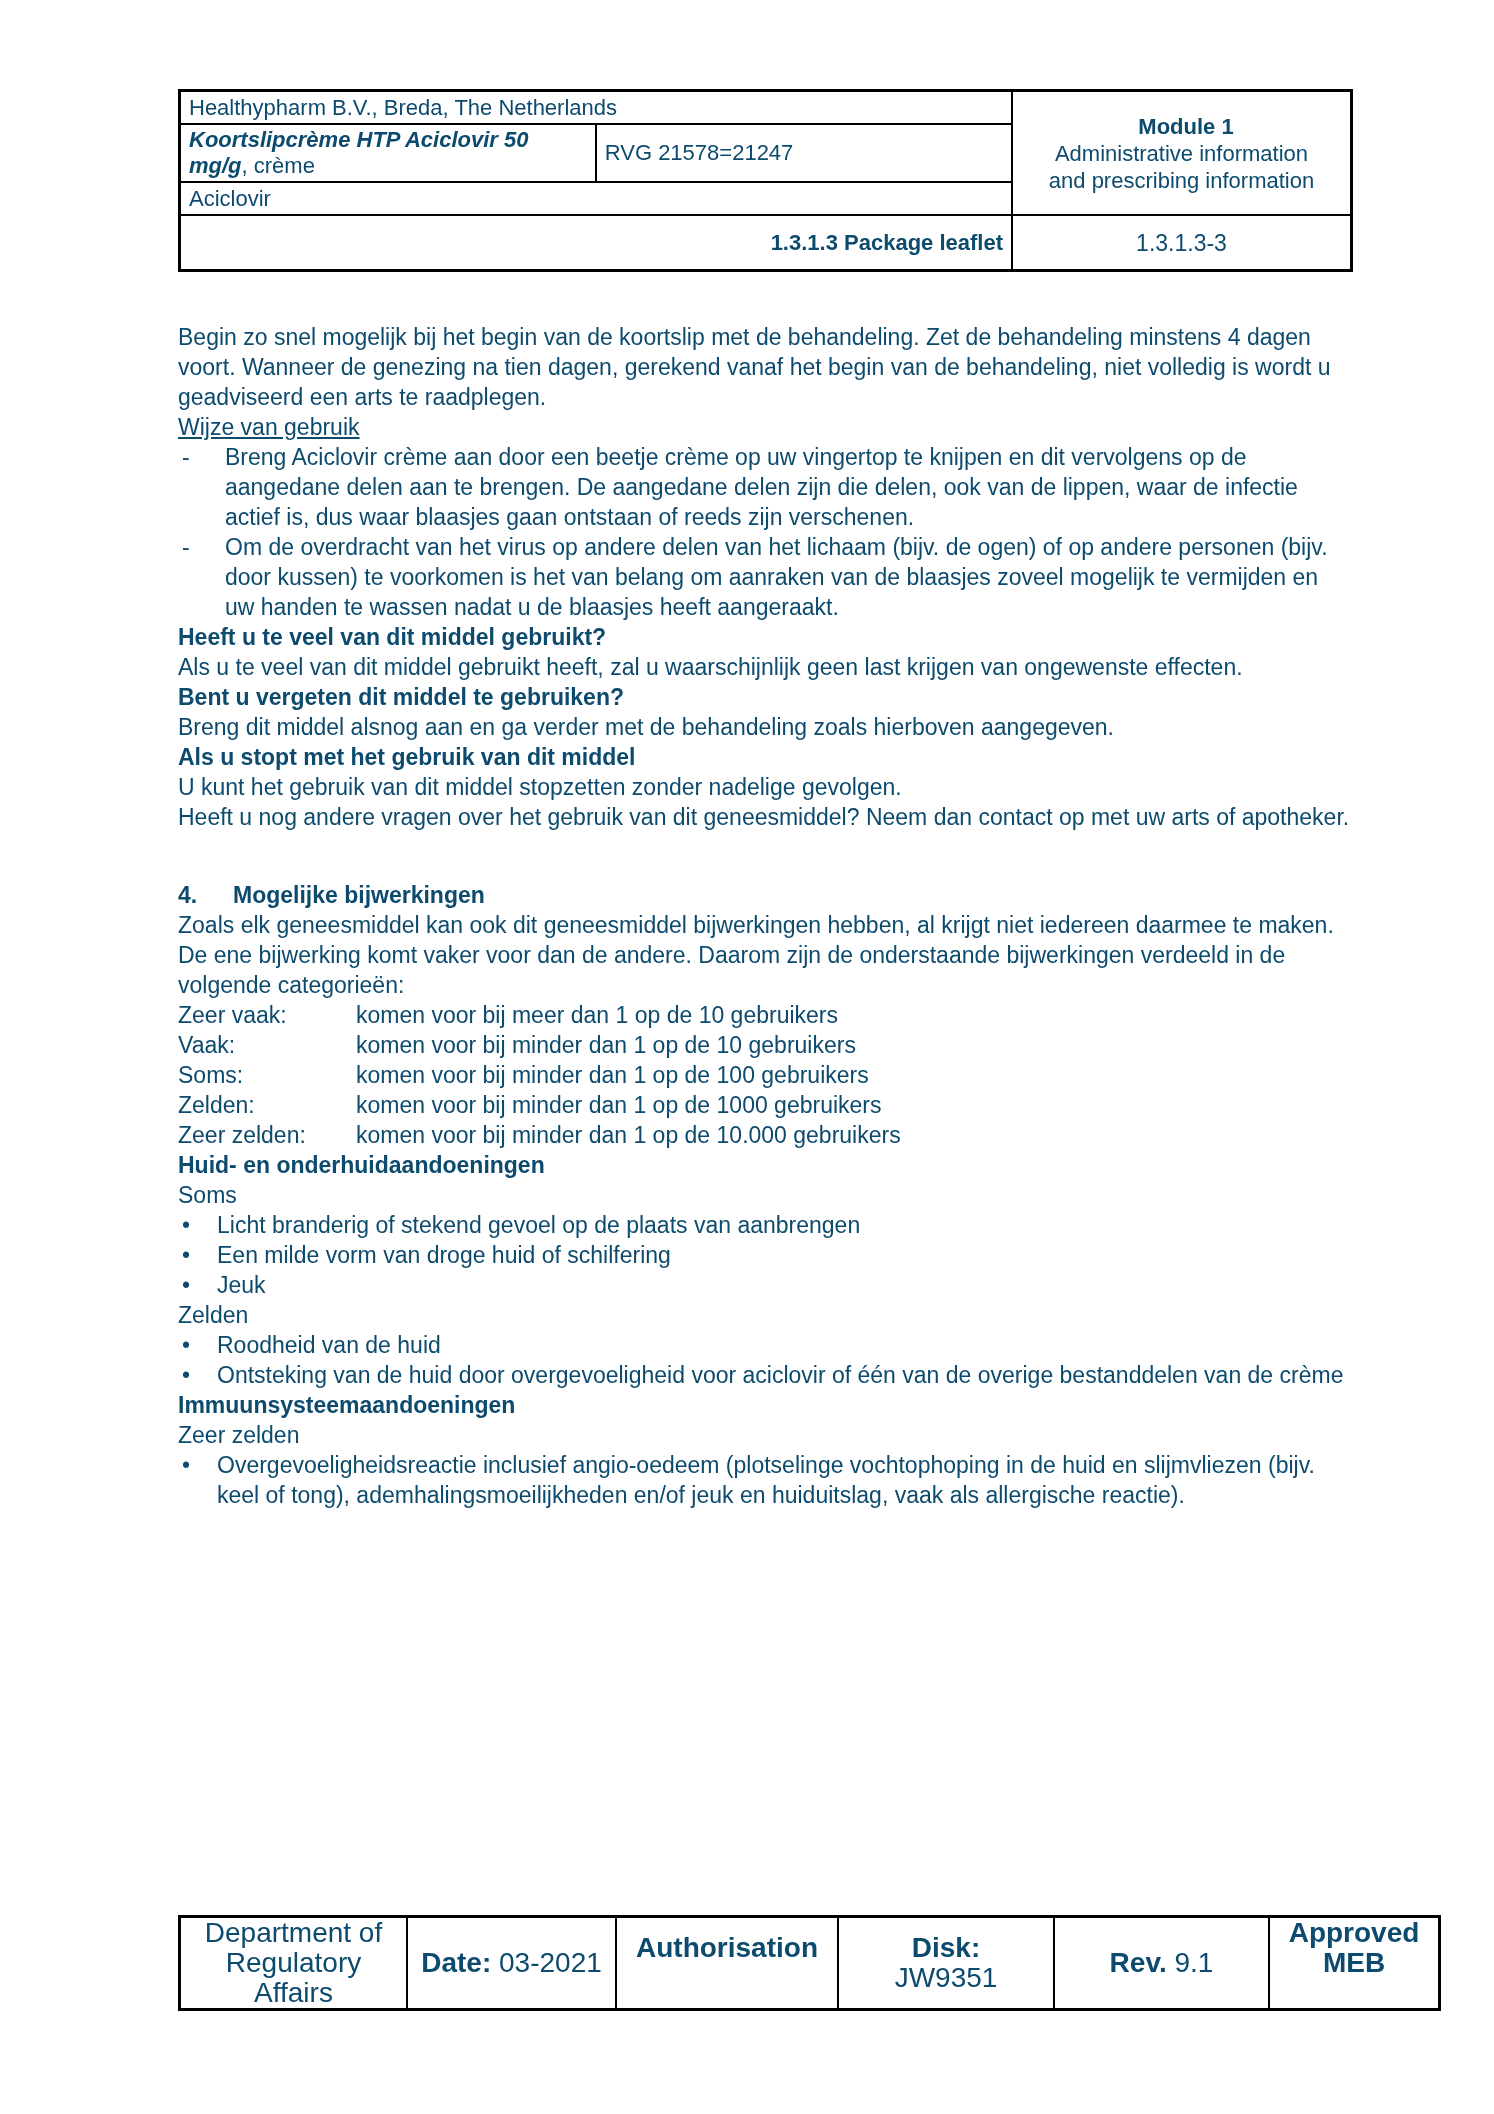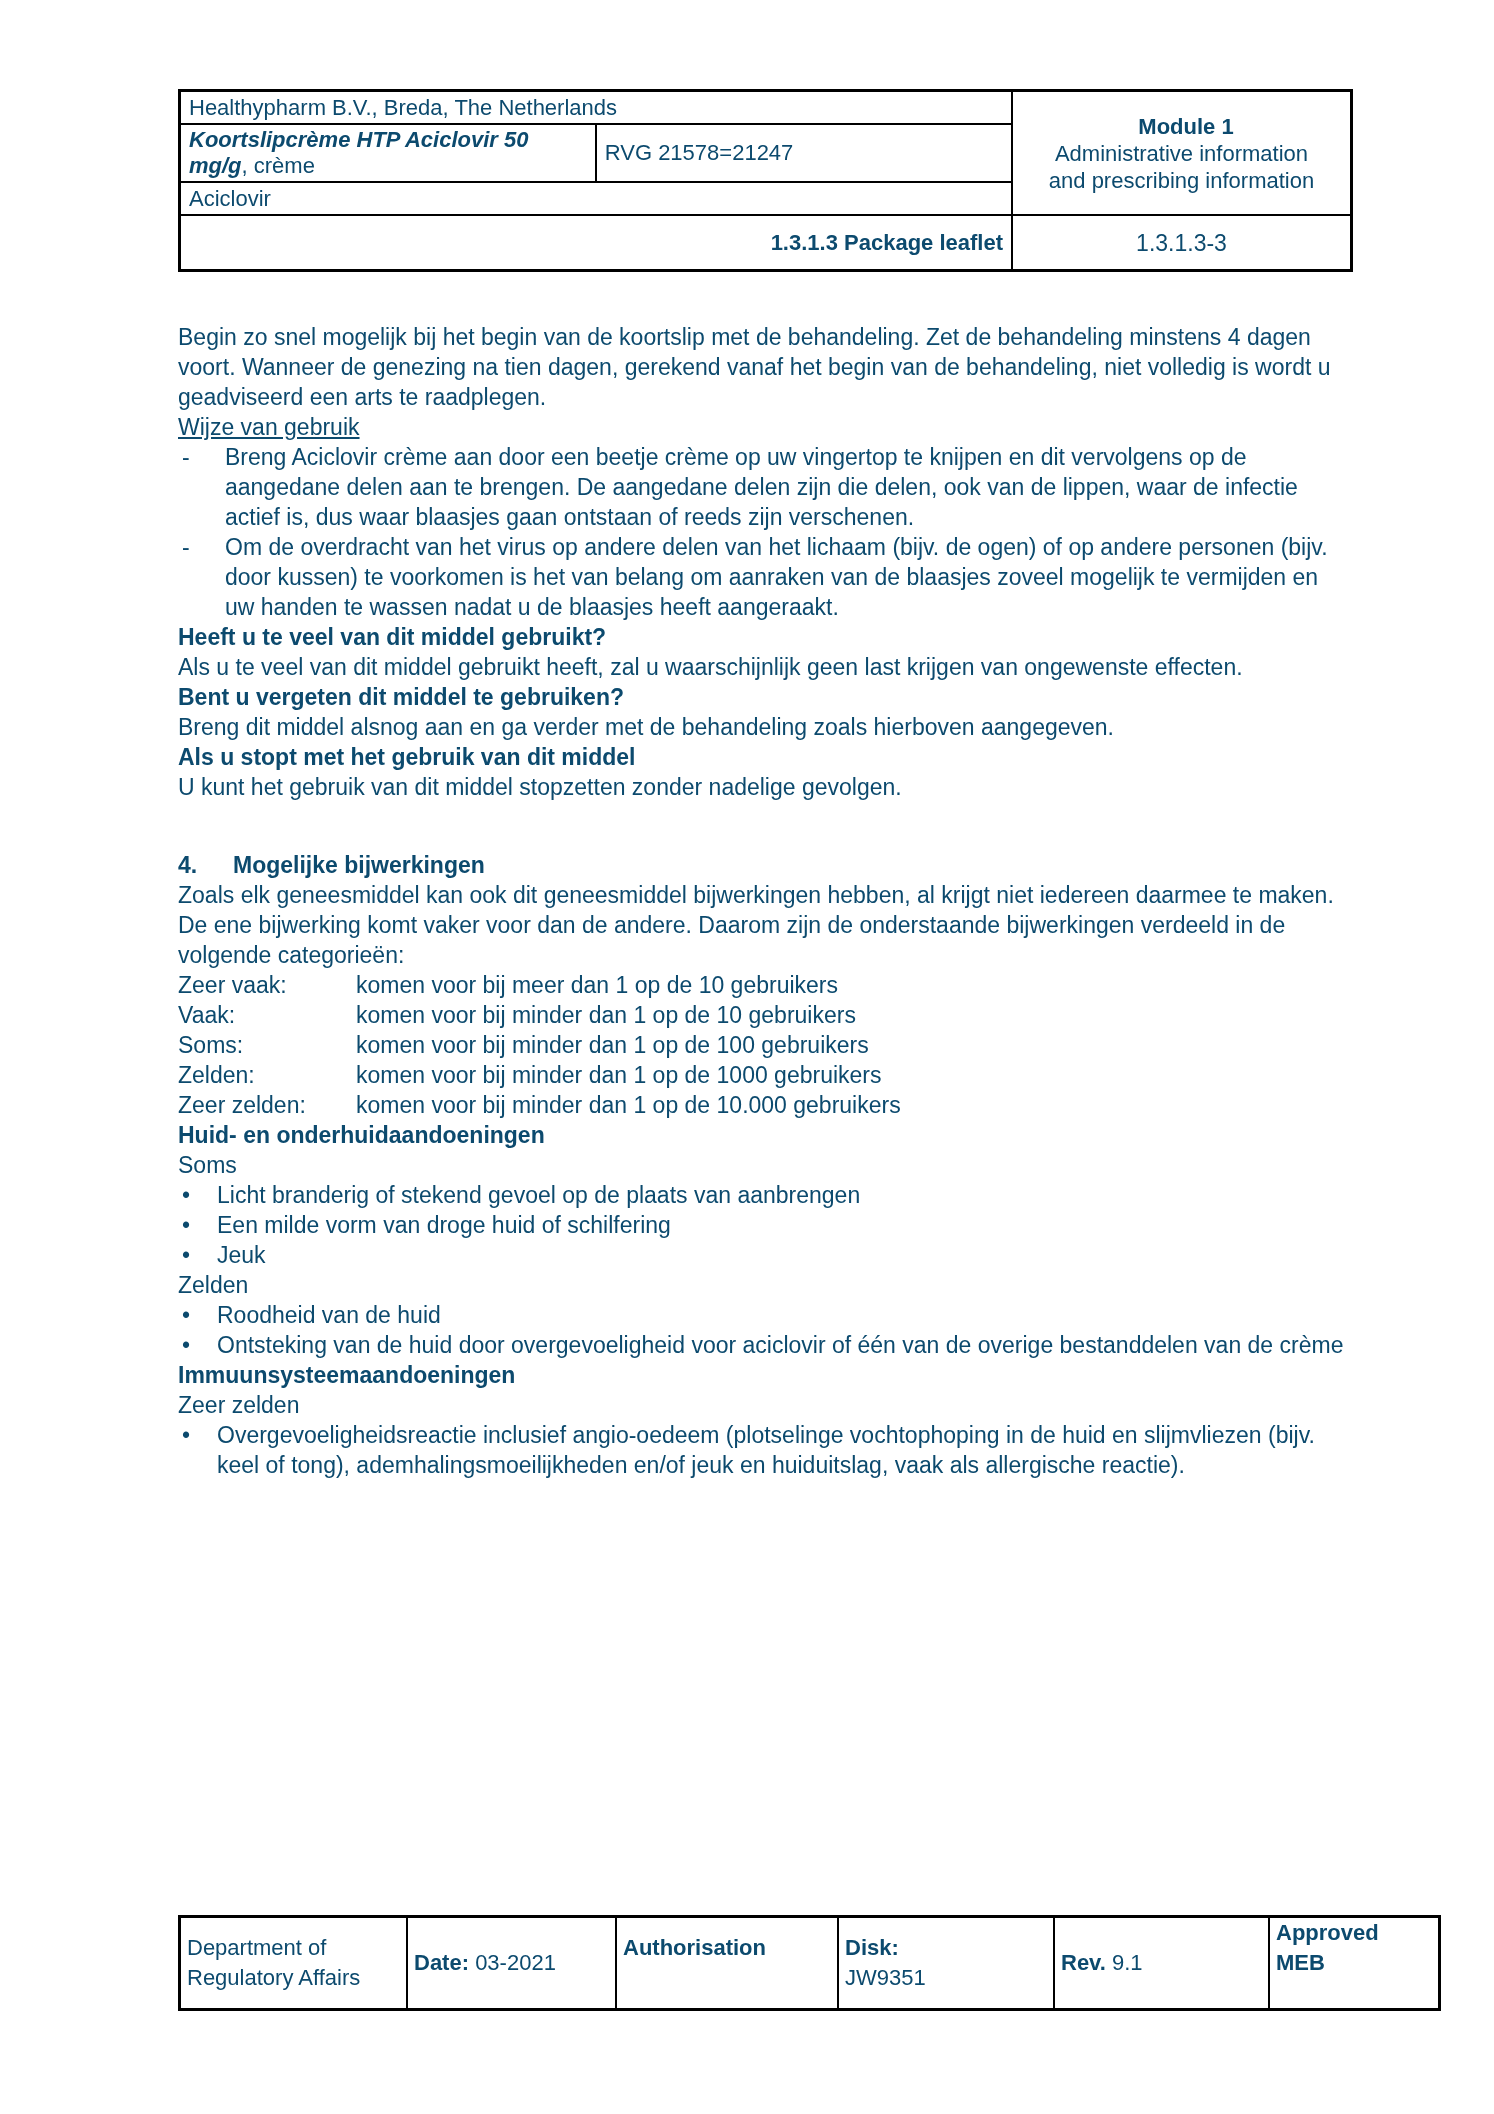--- a/index.html
+++ b/index.html
@@ -61,23 +61,23 @@
 
   .freq-row { display:grid; grid-template-columns:178px 1fr; }
 
   .s4-heading { display:grid; grid-template-columns:55px 1fr; font-weight:bold; }
 
   
   .ftr-table {
     position:absolute; left:178px; top:1915px;
     width:1175px; height:80px;
     table-layout:fixed;
-    font-size:22px; line-height:30px;
+    font-size:28px; line-height:30px;
     border:3px solid #000;
-    text-align:left;
+    text-align:center;
   }
   .ftr-table td { border:2px solid #000; vertical-align:middle; padding:0 6px; }
   .fc1 { width:213px; } .fc2 { width:195px; } .fc3 { width:208px; }
   .fc4 { width:202px; } .fc5 { width:201px; } .fc6 { width:156px; }
   .cell-top::after { content:""; display:block; height:30px; }
 </style>
 </head>
 <body>
 
 <div class="page">
@@ -125,20 +125,21 @@
 
     <p class="bold mt1">Heeft u te veel van dit middel gebruikt?</p>
     <p>Als u te veel van dit middel gebruikt heeft, zal u waarschijnlijk geen last krijgen van ongewenste effecten.</p>
 
     <p class="bold mt1">Bent u vergeten dit middel te gebruiken?</p>
     <p>Breng dit middel alsnog aan en ga verder met de behandeling zoals hierboven aangegeven.</p>
 
     <p class="bold mt1">Als u stopt met het gebruik van dit middel</p>
     <p>U kunt het gebruik van dit middel stopzetten zonder nadelige gevolgen.</p>
 
+    <p class="mt1">Heeft u nog andere vragen over het gebruik van dit geneesmiddel? Neem dan contact op met uw arts of apotheker.</p>
 
     <div class="s4-heading mt-s4">
       <span>4.</span>
       <span>Mogelijke bijwerkingen</span>
     </div>
 
     <p class="mt-i1">Zoals elk geneesmiddel kan ook dit geneesmiddel bijwerkingen hebben, al krijgt niet iedereen daarmee te maken.</p>
     <p>De ene bijwerking komt vaker voor dan de andere. Daarom zijn de onderstaande bijwerkingen verdeeld in de volgende categorieën:</p>
 
     <div class="freq-row">

